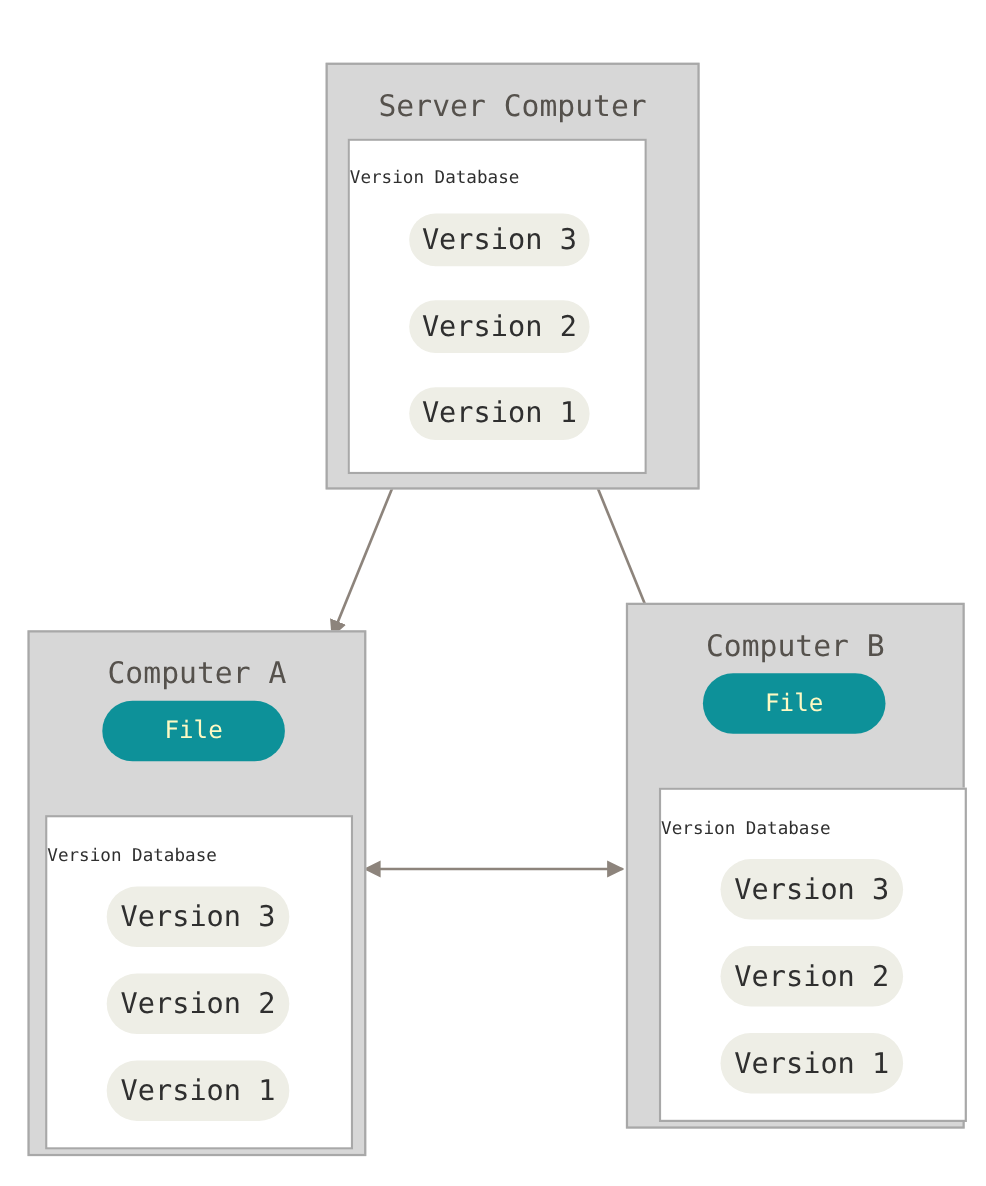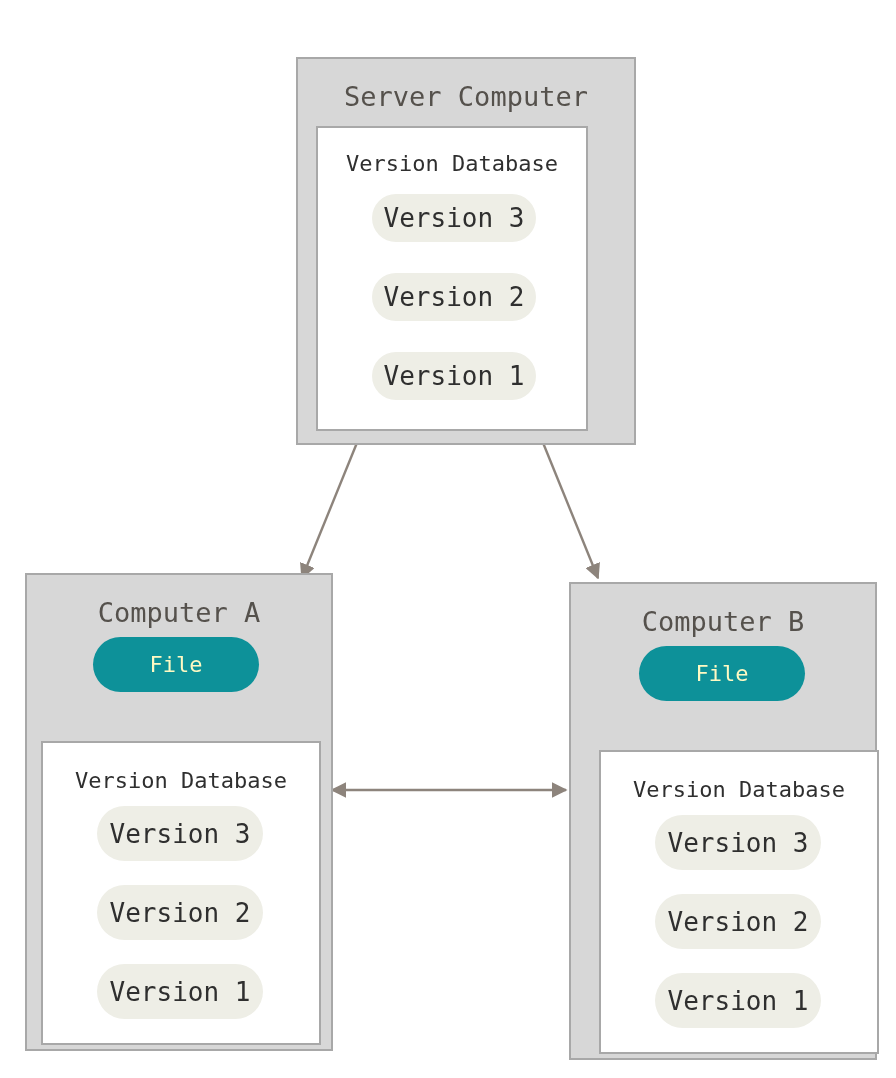--- a/index.html
+++ b/index.html
@@ -50,23 +50,23 @@
   .vdb {
     position: absolute;
     box-sizing: border-box;
     background: #ffffff;
     border: 2px solid #a8a8a8;
   }
   .vdb-title {
     position: absolute;
     left: 0;
     right: 0;
-    text-align: center;
+    text-align: left;
     color: #2f2f2f;
-    font-size: 22px;
+    font-size: 16px;
     line-height: 1;
     white-space: nowrap;
   }
 
   
   .pill {
     position: absolute;
     box-sizing: border-box;
     display: flex;
     align-items: center;
@@ -154,21 +154,21 @@
       </div>
       <div class="pill pill-version" style="left:54px; top:142px; width:166px; height:55px;">
         <span>Version 2</span>
       </div>
       <div class="pill pill-version" style="left:54px; top:221px; width:166px; height:55px;">
         <span>Version 1</span>
       </div>
     </div>
   </div>
 
-  <div class="machine" style="left:569px; top:582px; width:308px; height:478px;">
+  <div class="machine" style="left:569px; top:548px; width:308px; height:478px;">
     <div class="machine-title" style="top:24px;">Computer B</div>
 
     <div class="pill pill-file" style="left:68px; top:62px; width:166px; height:55px;">
       <span>File</span>
     </div>
 
     <div class="vdb" style="left:28px; top:166px; width:280px; height:304px;">
       <div class="vdb-title" style="top:27px;">Version Database</div>
 
       <div class="pill pill-version" style="left:54px; top:63px; width:166px; height:55px;">

